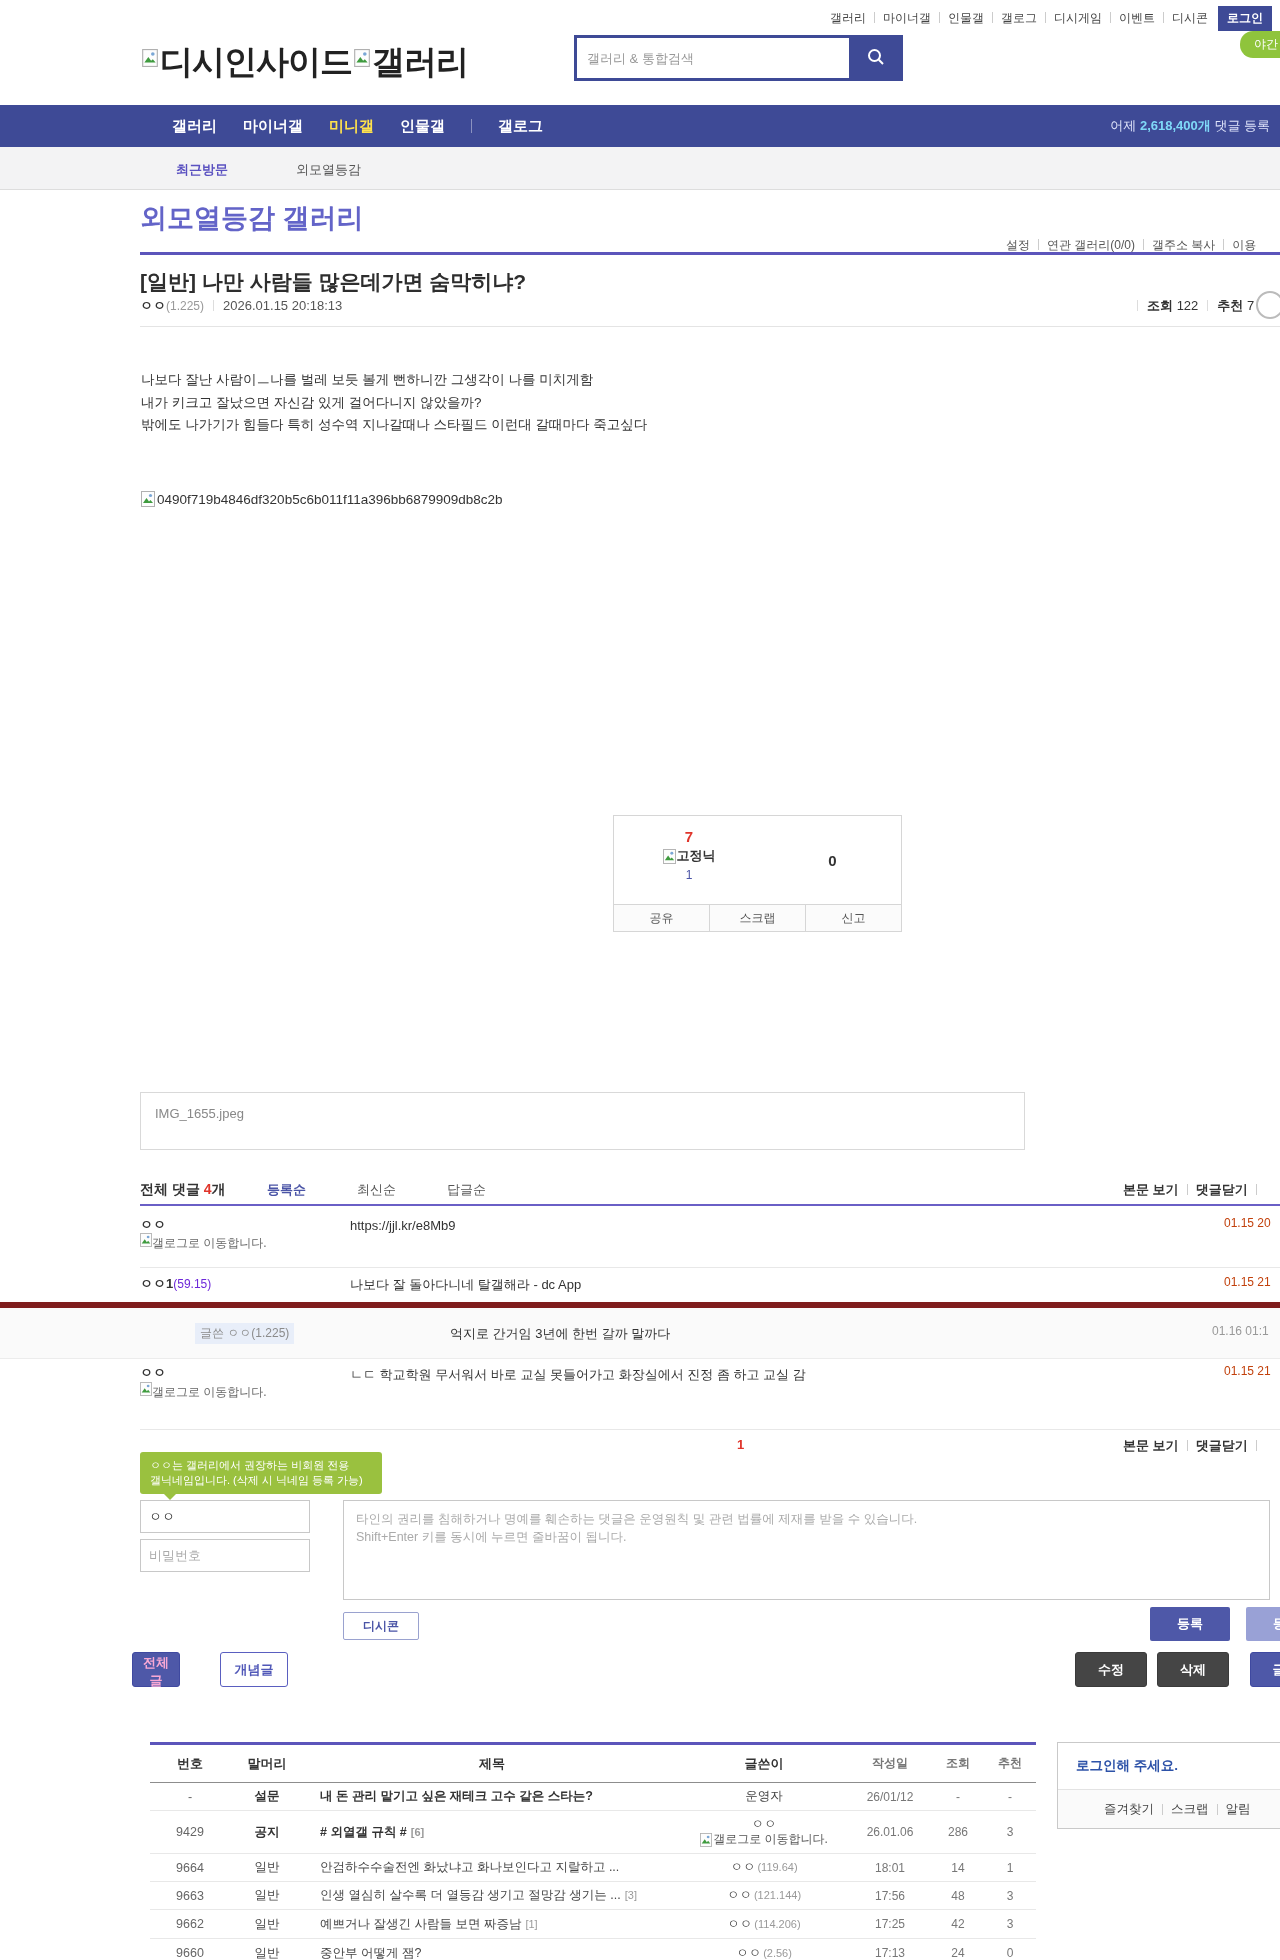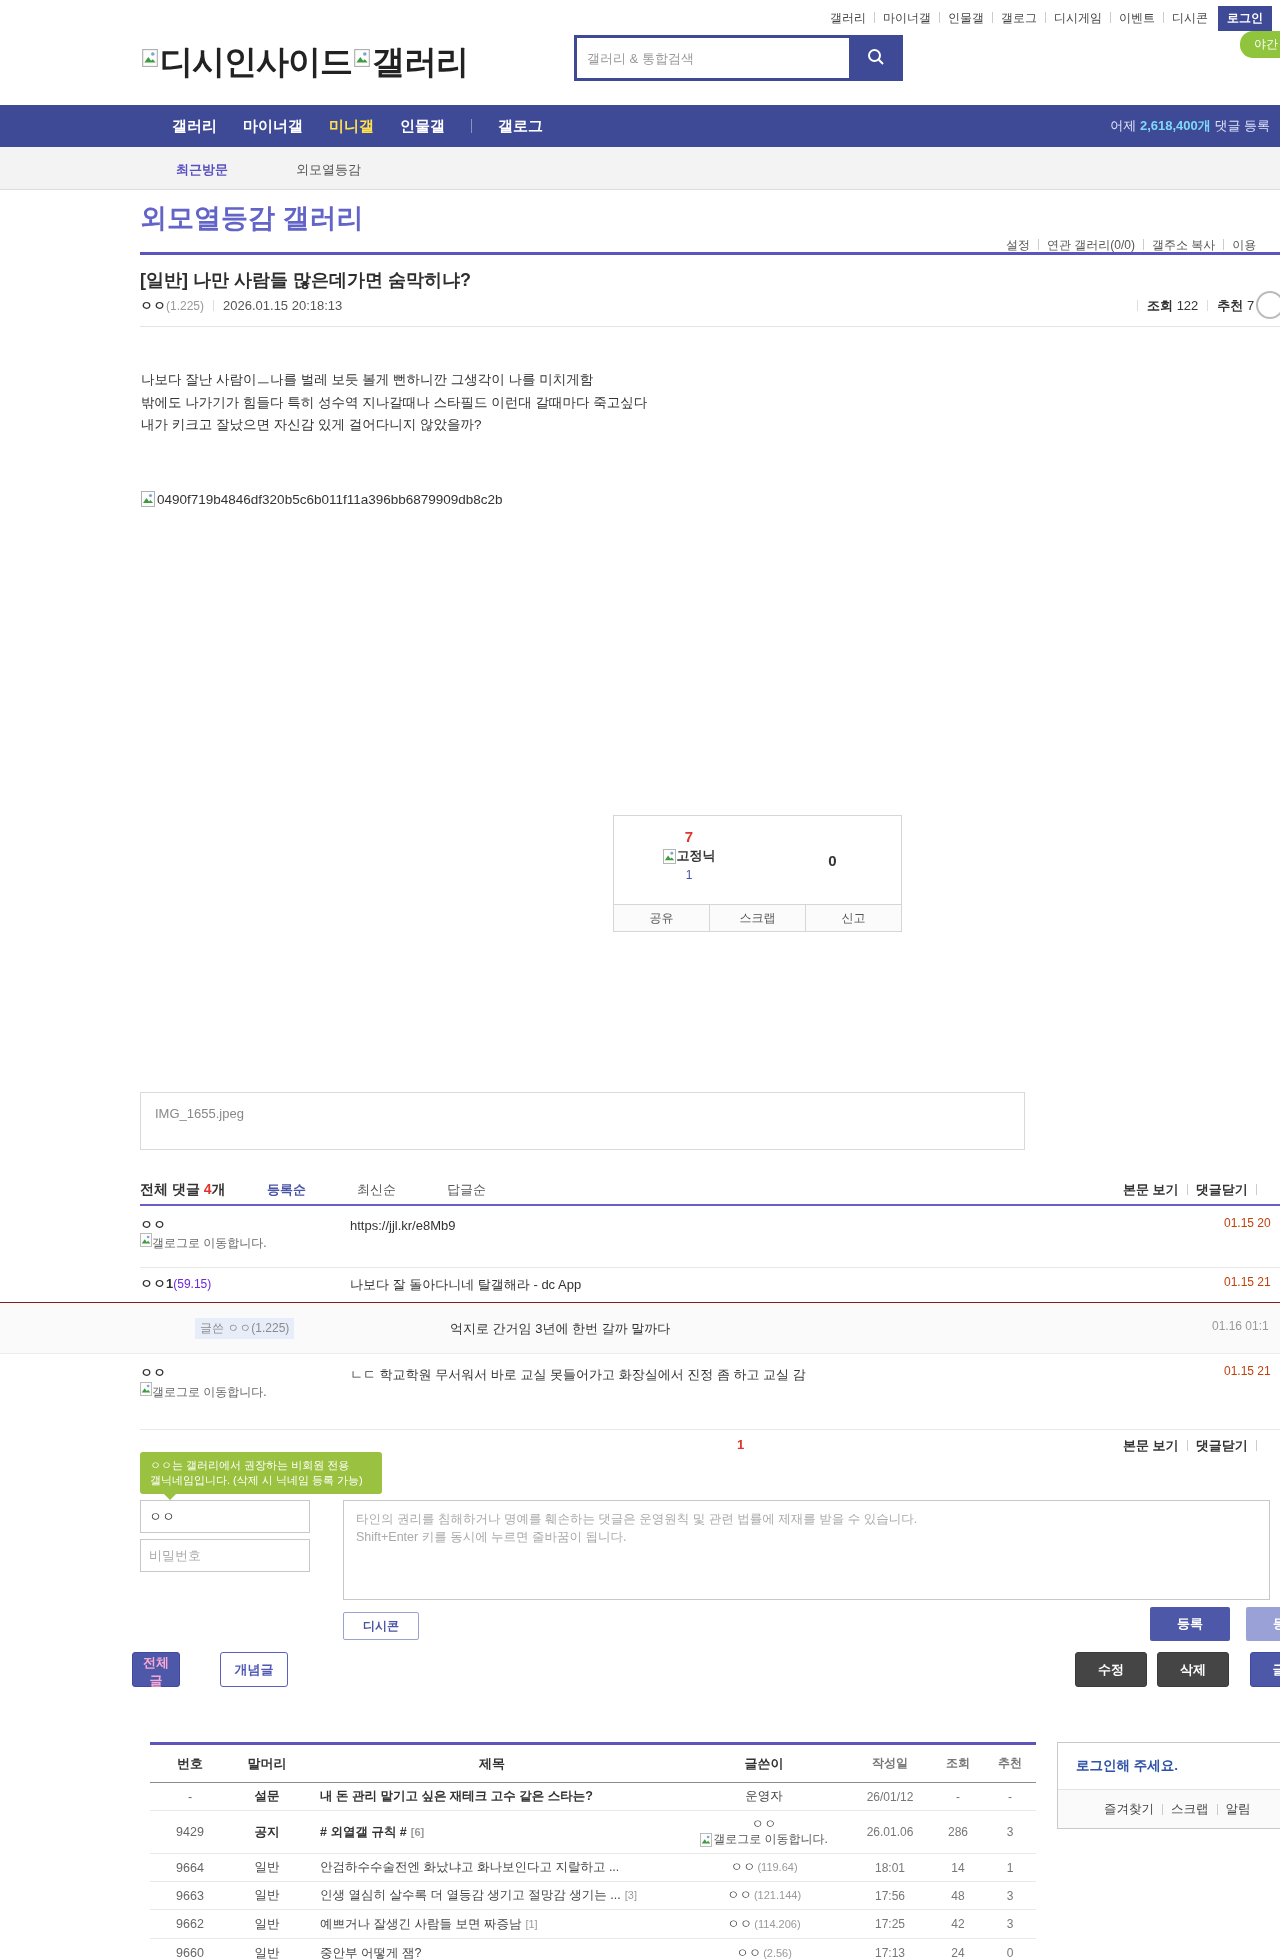--- a/index.html
+++ b/index.html
@@ -38,21 +38,21 @@
   .crumb-recent{position:absolute;left:176px;top:14px;font-size:13px;font-weight:bold;color:#5a51c0;cursor:pointer;}
   .crumb-cur{position:absolute;left:296px;top:14px;font-size:13px;color:#555;cursor:pointer;}
 
   
   .gal-title{top:200px;left:140px;font-size:27px;font-weight:bold;color:#6364c8;cursor:pointer;}
   .gal-links{top:237px;left:1006px;font-size:12px;color:#555;white-space:nowrap;}
   .gal-links span.lnk{cursor:pointer;}
   .pline1{top:252px;left:140px;width:1140px;height:3px;background:#5c55bb;}
 
   
-  .post-title{top:268px;left:140px;font-size:18px;font-weight:bold;color:#2e2e2e;}
+  .post-title{top:268px;left:140px;font-size:21px;font-weight:bold;color:#2e2e2e;}
   .post-meta{top:297px;left:140px;font-size:13px;color:#555;}
   .post-meta .nick{font-weight:bold;color:#333;}
   .post-meta .ip{font-size:12px;color:#999;}
   .meta-right{top:297px;left:1128px;font-size:13px;color:#333;white-space:nowrap;}
   .meta-right b{font-weight:bold;}
   .circle-btn{top:291px;left:1256px;width:24px;height:24px;border:2px solid #bbb;border-radius:50%;cursor:pointer;background:#fff;}
   .hline1{top:326px;left:140px;width:1140px;height:1px;background:#e4e4e4;}
 
   
   .post-body{top:369px;left:141px;font-size:13.5px;line-height:22.5px;color:#333;}
@@ -90,21 +90,21 @@
   .crow{left:140px;width:1140px;}
   .crow1{top:1206px;height:61px;border-bottom:1px solid #e8e8e8;}
   .crow2{top:1267px;height:35px;}
   .crow4{top:1352px;height:77px;border-bottom:1px solid #e8e8e8;}
   .c-nick{position:absolute;left:0;font-size:13px;font-weight:bold;color:#333;cursor:pointer;}
   .c-ip{font-weight:normal;font-size:12px;color:#6d28d9;}
   .c-gallog{position:absolute;left:0;width:128px;font-size:12px;color:#666;line-height:15px;}
   .c-text{position:absolute;left:210px;font-size:13px;color:#333;}
   .c-time{position:absolute;font-size:12px;color:#c2410c;white-space:nowrap;}
 
-  .reply-band{top:1302px;left:0;width:1280px;height:50px;background:#fafafa;border-top:1px solid #7f1d1d;border-bottom:1px solid #ececec;}
+  .reply-band{top:1302px;left:0;width:1280px;height:50px;background:#fafafa;border-top:6px solid #7f1d1d;border-bottom:1px solid #ececec;}
   .reply-badge{position:absolute;left:195px;top:15px;font-size:12px;color:#8b8b8b;background:#e8eef9;padding:2px 5px;}
   .reply-text{position:absolute;left:450px;top:17px;font-size:13px;color:#333;}
   .reply-time{position:absolute;left:1212px;top:16px;font-size:12px;color:#999;white-space:nowrap;}
 
   .c-page{top:1437px;left:737px;font-size:13px;font-weight:bold;color:#e0352b;cursor:pointer;}
 
   
   .tooltip{top:1452px;left:140px;width:222px;background:#9ac13f;border-radius:3px;padding:6px 10px;font-size:11px;line-height:15px;color:#fff;}
   .tooltip-arrow{position:absolute;left:24px;bottom:-6px;width:0;height:0;border-left:6px solid transparent;border-right:6px solid transparent;border-top:6px solid #9ac13f;}
 
@@ -219,22 +219,22 @@
     <span class="nick">ㅇㅇ</span><span class="ip">(1.225)</span><span class="pipe-dk"></span><span>2026.01.15 20:18:13</span>
   </div>
   <div class="abs meta-right">
     <span class="pipe-dk"></span><b>조회</b> <span>122</span><span class="pipe-dk"></span><b>추천</b> <span>7</span><span class="pipe-dk"></span>
   </div>
   <div class="abs circle-btn"></div>
   <div class="abs hline1"></div>
 
   <div class="abs post-body">
     <div>나보다 잘난 사람이ㅡ나를 벌레 보듯 볼게 뻔하니깐 그생각이 나를 미치게함</div>
+    <div>내가 키크고 잘났으면 자신감 있게 걸어다니지 않았을까?</div>
     <div>밖에도 나가기가 힘들다 특히 성수역 지나갈때나 스타필드 이런대 갈때마다 죽고싶다</div>
-    <div>내가 키크고 잘났으면 자신감 있게 걸어다니지 않았을까?</div>
   </div>
   <div class="abs hash-row">
     <span class="bimg"><svg width="14" height="16" viewBox="0 0 14 16">
           <rect x="0.5" y="0.5" width="13" height="15" fill="#fdfdfd" stroke="#b0b0b0"></rect>
           <path d="M2 12 L5.5 7 L8 10.5 L9.5 9 L12 12 Z" fill="#3f9b3f"></path>
           <circle cx="9.5" cy="4.5" r="1.6" fill="#7aa7d6"></circle>
         </svg></span>
     <span>0490f719b4846df320b5c6b011f11a396bb6879909db8c2b</span>
   </div>
 

